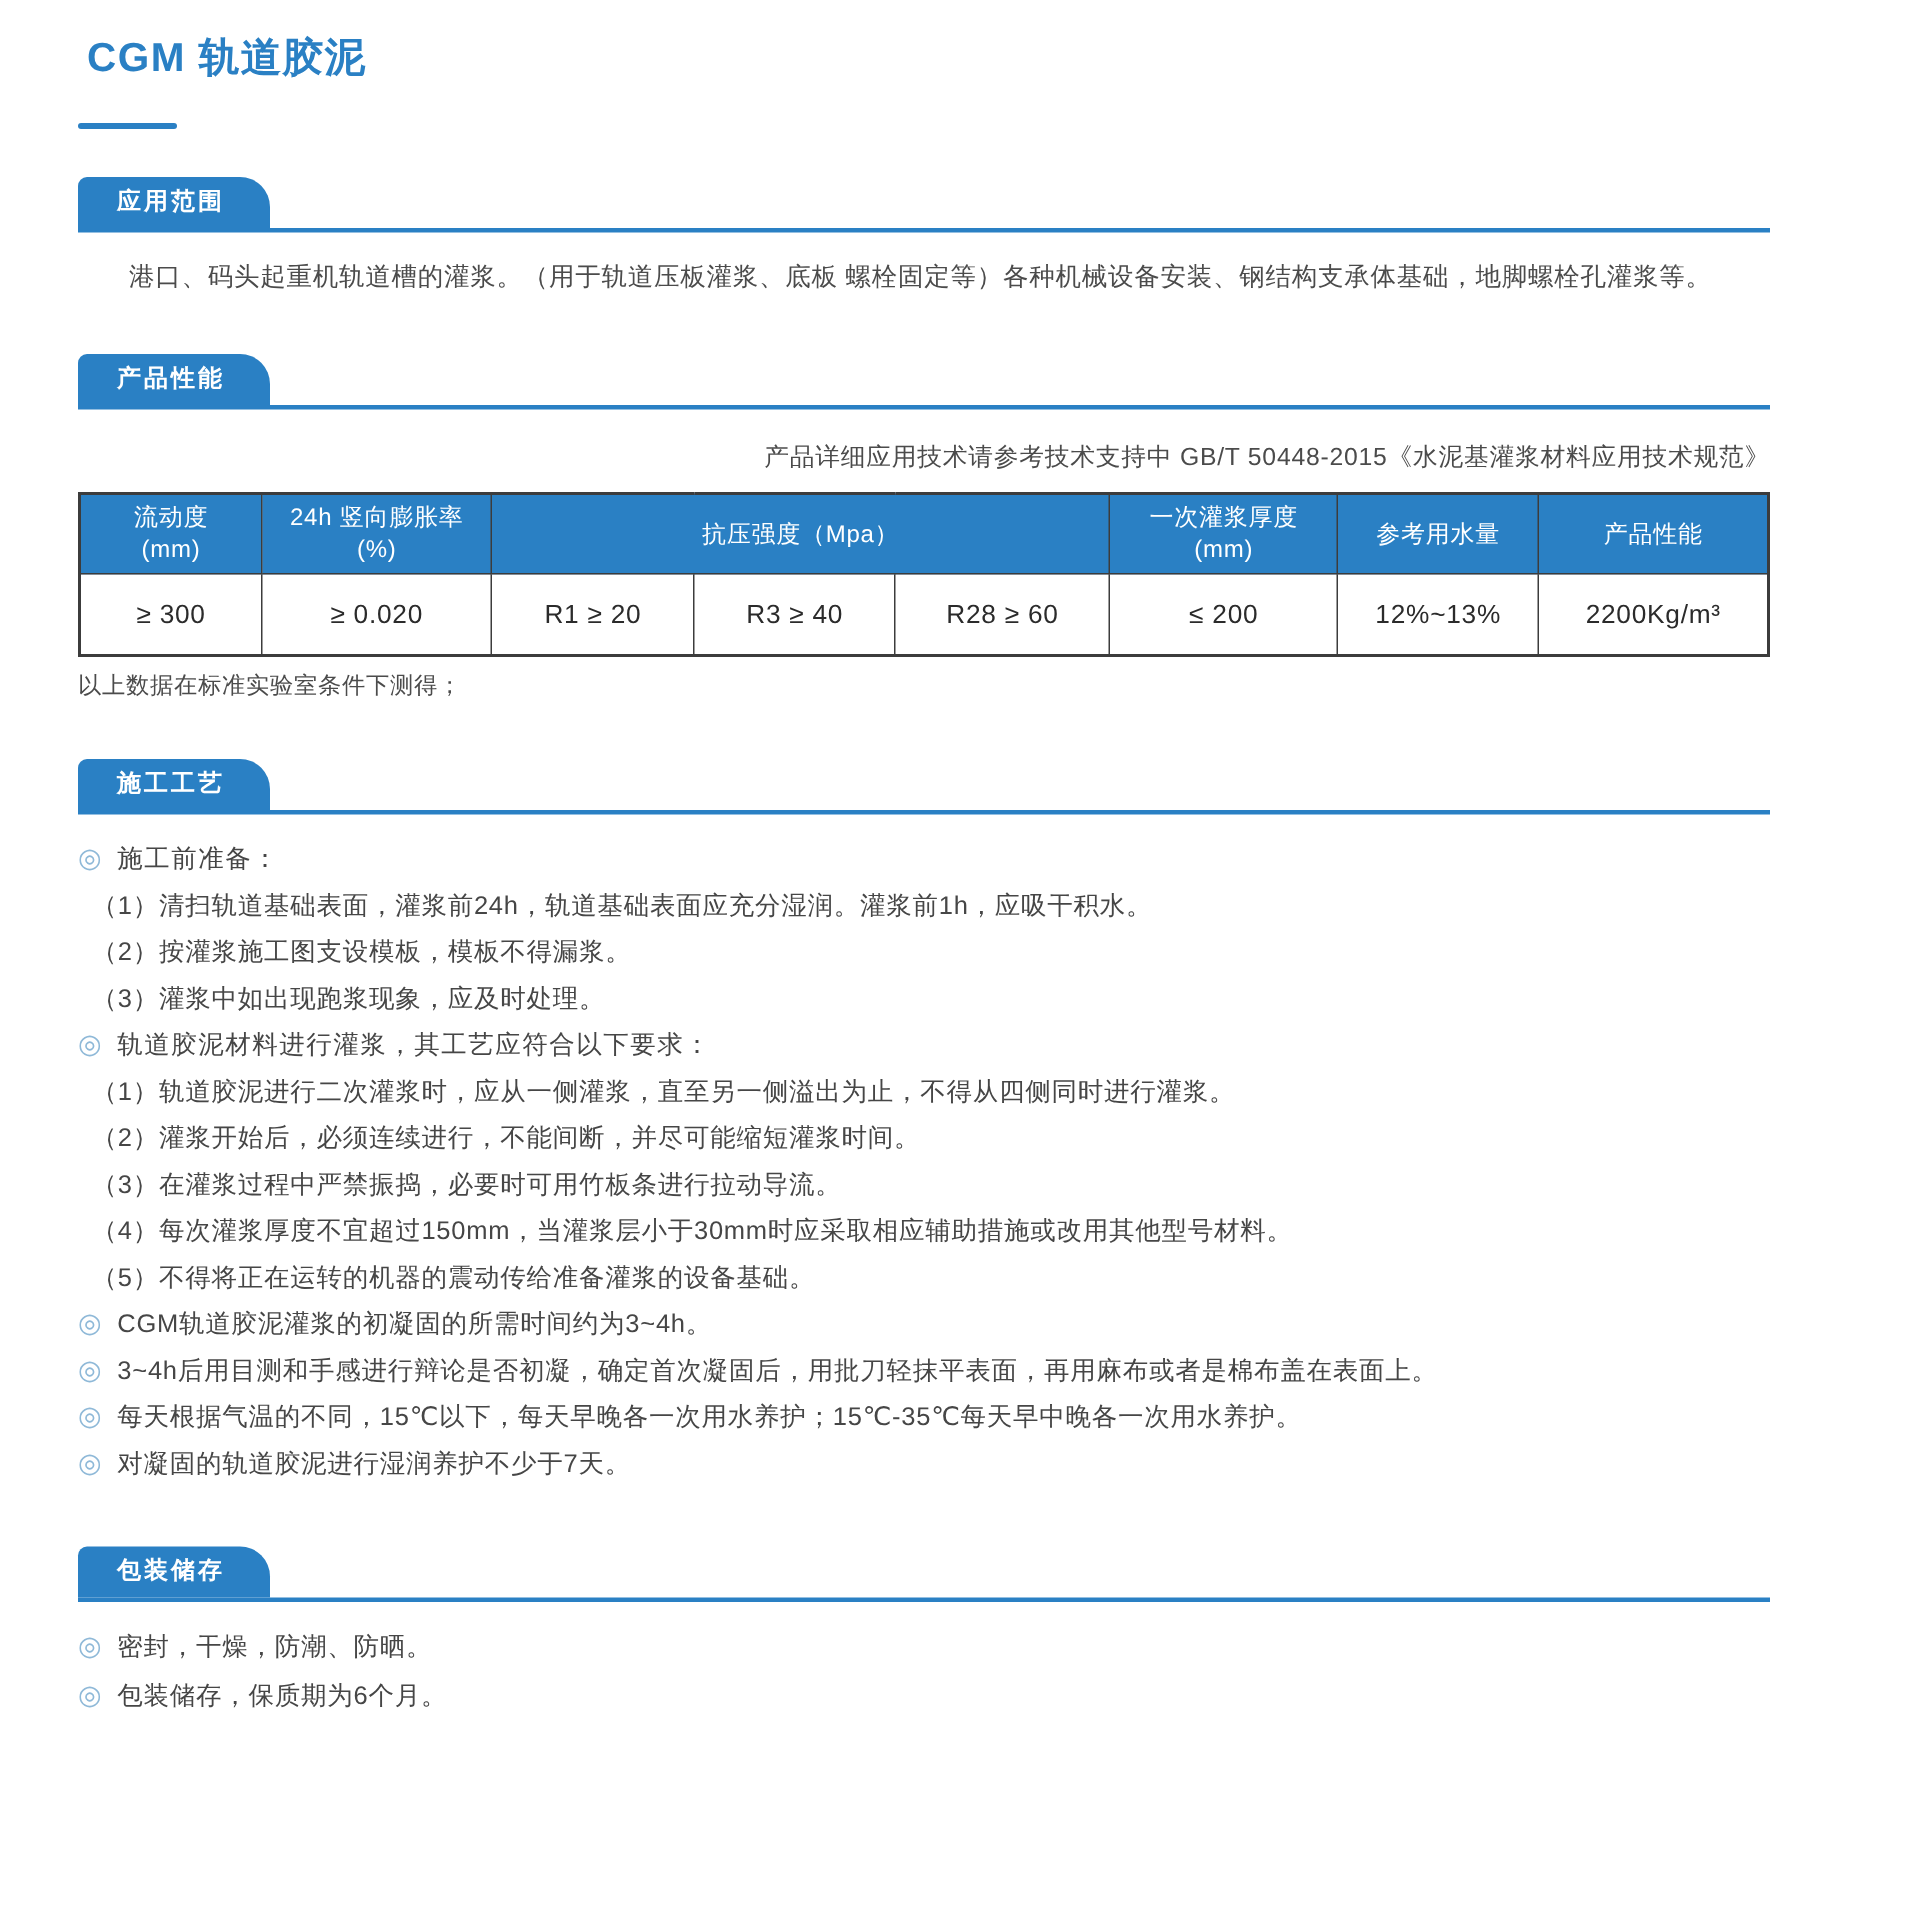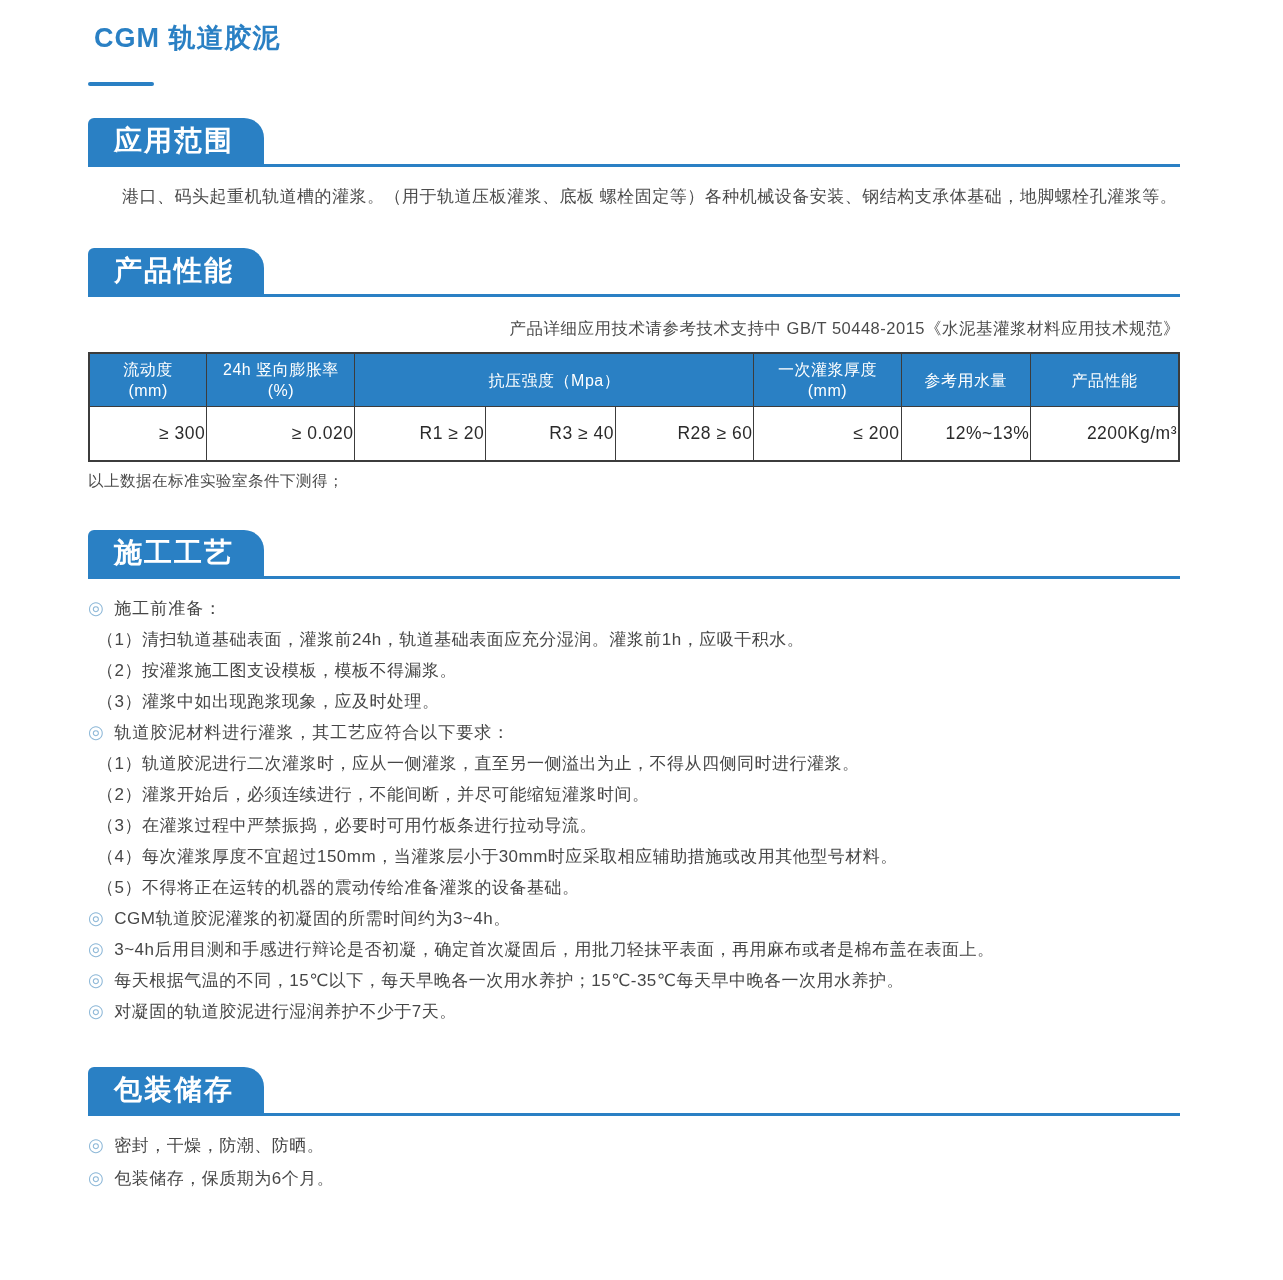--- a/index.html
+++ b/index.html
@@ -6,21 +6,21 @@
   body{
     width:1283px;height:1280px;
     background:#ffffff;
     font-family:"Liberation Sans","DejaVu Sans",sans-serif;
     color:#454545;
     overflow:hidden;
   }
   .page{
     box-sizing:border-box;
     width:1283px;height:1280px;
-    padding:16px 103px 0 88px;
+    padding:16px 103px 0 52px;
   }
   .page-title{
     color:#2a80c4;
     font-size:27px;
     font-weight:bold;
     letter-spacing:1px;
     margin:4px 0 0 6px;
   }
   .title-underline{
     width:66px;height:4px;
@@ -37,21 +37,21 @@
     letter-spacing:0.5px;
   }
   .section-header{
     border-bottom:3px solid #2a80c4;
     line-height:0;
   }
   .section-badge{
     display:inline-block;
     background:#2a80c4;
     color:#ffffff;
-    font-size:28px;
+    font-size:16px;
     font-weight:bold;
     letter-spacing:2px;
     line-height:1;
     padding:9px 30px 9px 26px;
     border-radius:6px 20px 0 0;
   }
   .sec-app{margin-top:32px;}
   .sec-perf{margin-top:36px;}
   .sec-proc{margin-top:38px;}
   .sec-pack{margin-top:44px;}
@@ -90,21 +90,20 @@
     height:50px;
     white-space:pre-line;
     letter-spacing:0.5px;
   }
   table.perf td{
     background:#ffffff;
     color:#2b2b2b;
     font-size:17.5px;
     height:51px;
     letter-spacing:0.5px;
-    text-align:right;
   }
   table.perf{border:2px solid #3c3c3c;}
   .footnote{
     margin-top:9px;
     font-size:15.5px;
     color:#4b4b4b;
     letter-spacing:0.5px;
   }
   .item-list{margin-top:18px;}
   .item{

